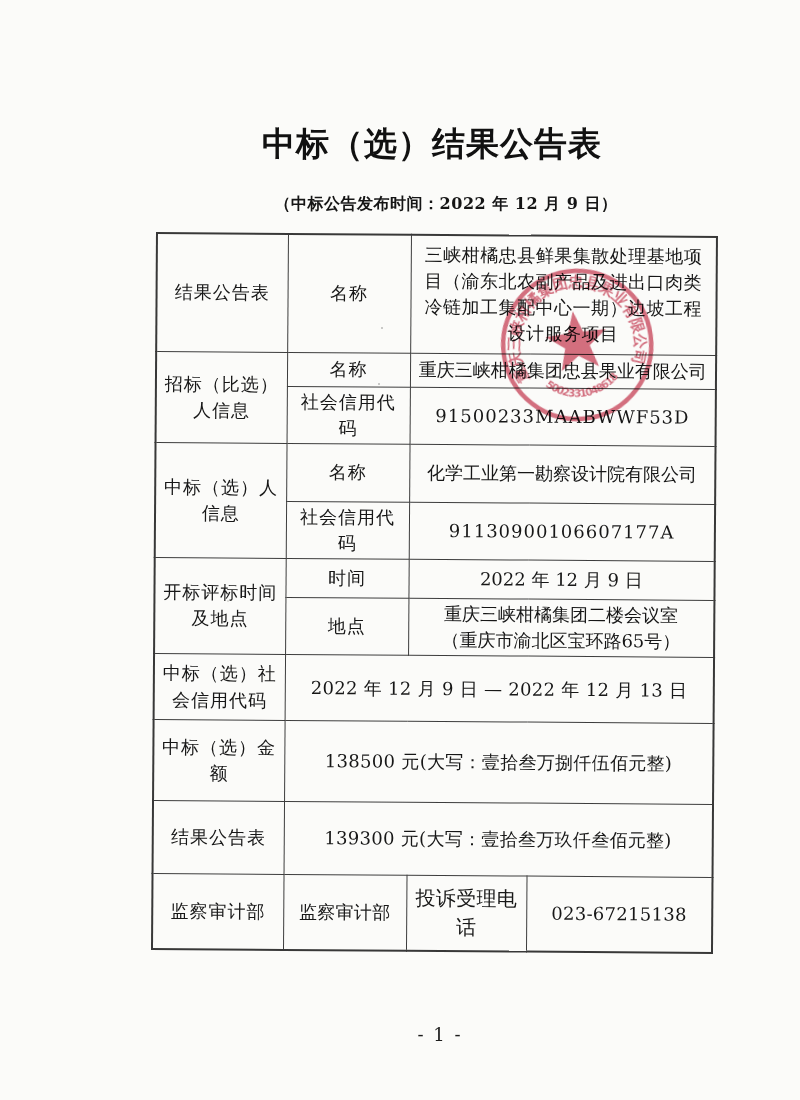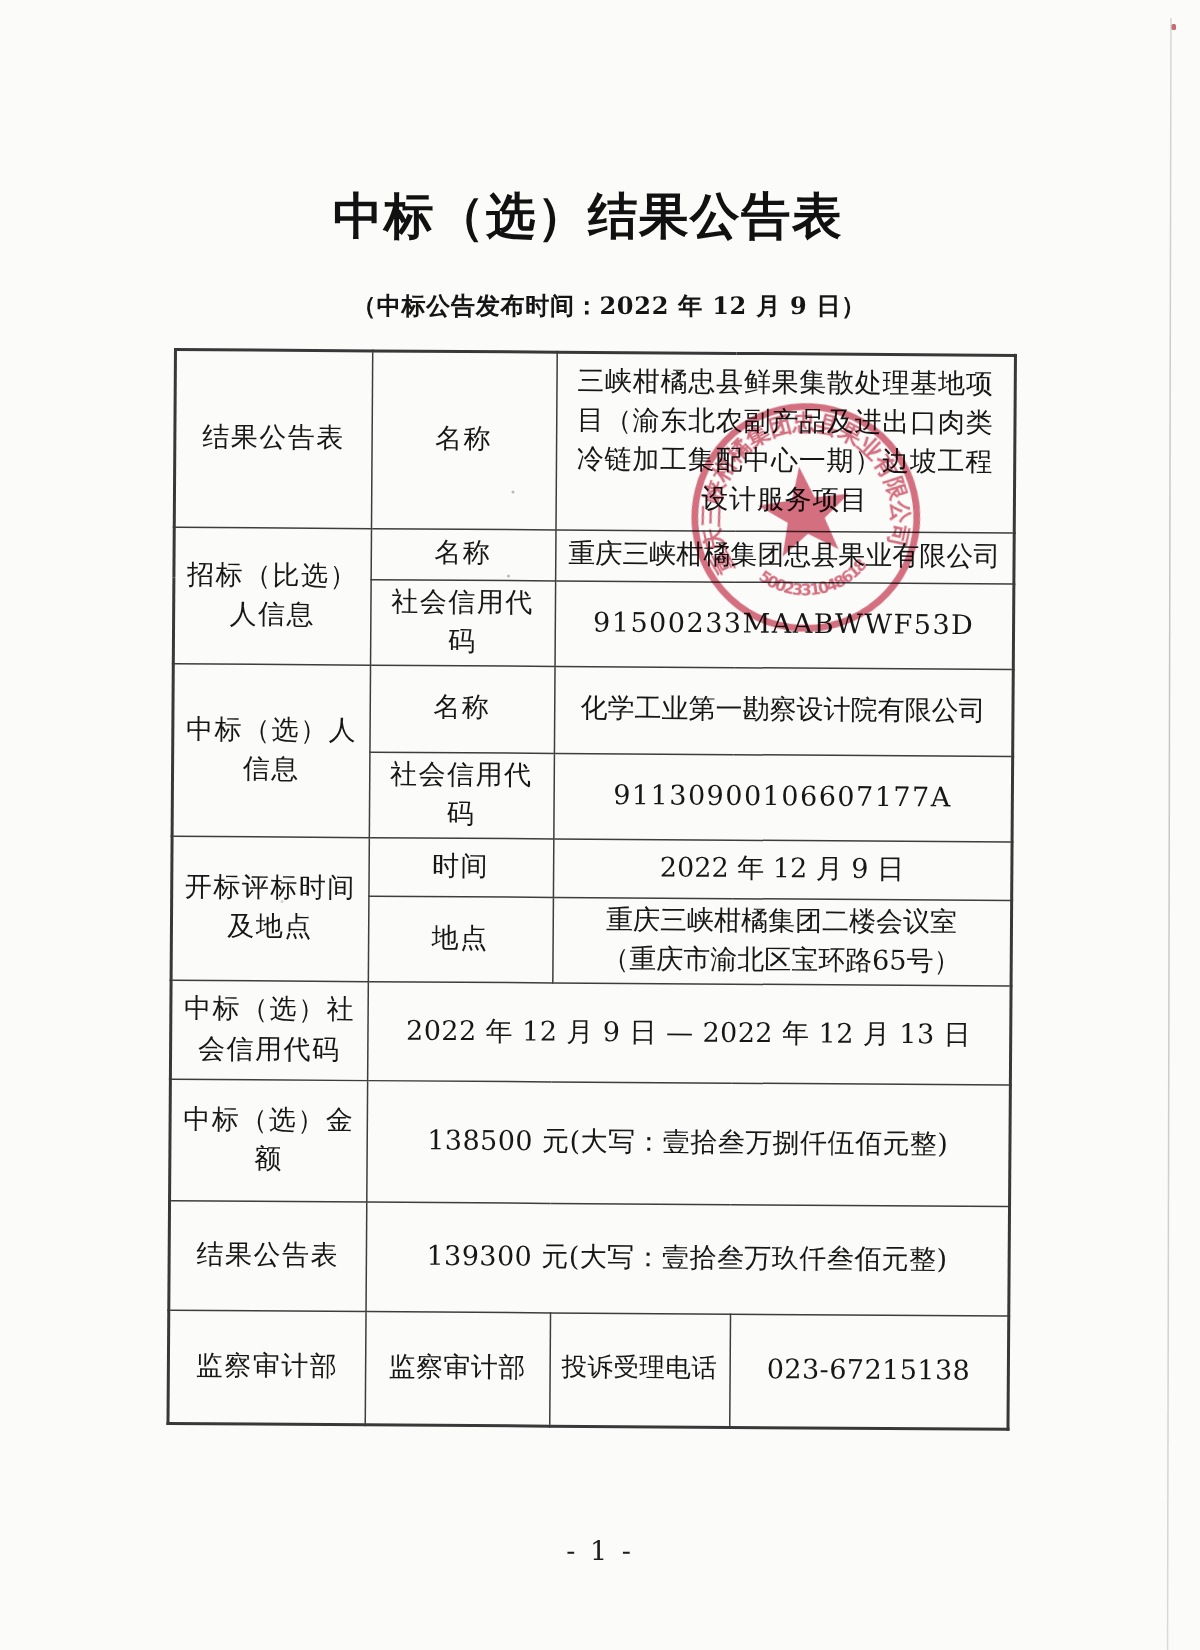--- a/index.html
+++ b/index.html
@@ -2,21 +2,21 @@
 <html><head>
 <meta charset="utf-8">
 <style>
   html,body{margin:0;padding:0;}
   body{
     width:800px;height:1100px;position:relative;overflow:hidden;
     background:#fbfbf9;
     font-family:"DejaVu Serif","Liberation Serif",serif;
     color:#161616;
   }
-  .page{position:absolute;inset:0;}
+  .page{position:absolute;inset:0;margin-left:40px;}
   .title{
     position:absolute;top:122px;left:0;width:800px;
     text-align:center;transform:translateX(-8px);
     font-size:33px;font-weight:700;letter-spacing:1px;margin:0;
     color:#111;
   }
   .subtitle{
     position:absolute;top:194px;left:0;width:800px;
     text-align:center;transform:translateX(6px);
     font-size:16px;font-weight:700;color:#151515;letter-spacing:.5px;
@@ -144,21 +144,21 @@
       </tr>
 
       <tr style="height:73px">
         <td class="lbl">结果公告表</td>
         <td class="val val-left" colspan="3">139300 元(大写：壹拾叁万玖仟叁佰元整)</td>
       </tr>
 
       <tr style="height:75px">
         <td class="lbl">监察审计部</td>
         <td class="val val-left" style="font-size:18px">监察审计部</td>
-        <td class="val val-left" style="font-size:17px">投诉受理电话</td>
+        <td class="val val-left" style="font-size:20px">投诉受理电话</td>
         <td class="val val-left">023-67215138</td>
       </tr>
     </tbody>
       </table>
 
     <svg class="seal" viewBox="0 0 190 190" aria-hidden="true">
       <circle cx="95" cy="95" r="74" fill="none" stroke-width="4.5" stroke="#c94f63"></circle>
       <polygon points="95,61 102.6,82.5 125.4,83.1 107.4,97 113.8,118.9 95,106 76.2,118.9 82.6,97 64.6,83.1 87.4,82.5" fill="#c94f63"></polygon>
       <defs>
         <path id="sealTopArc" d="M 44.8 124 A 58 58 0 1 1 145.2 124" fill="none"></path>

